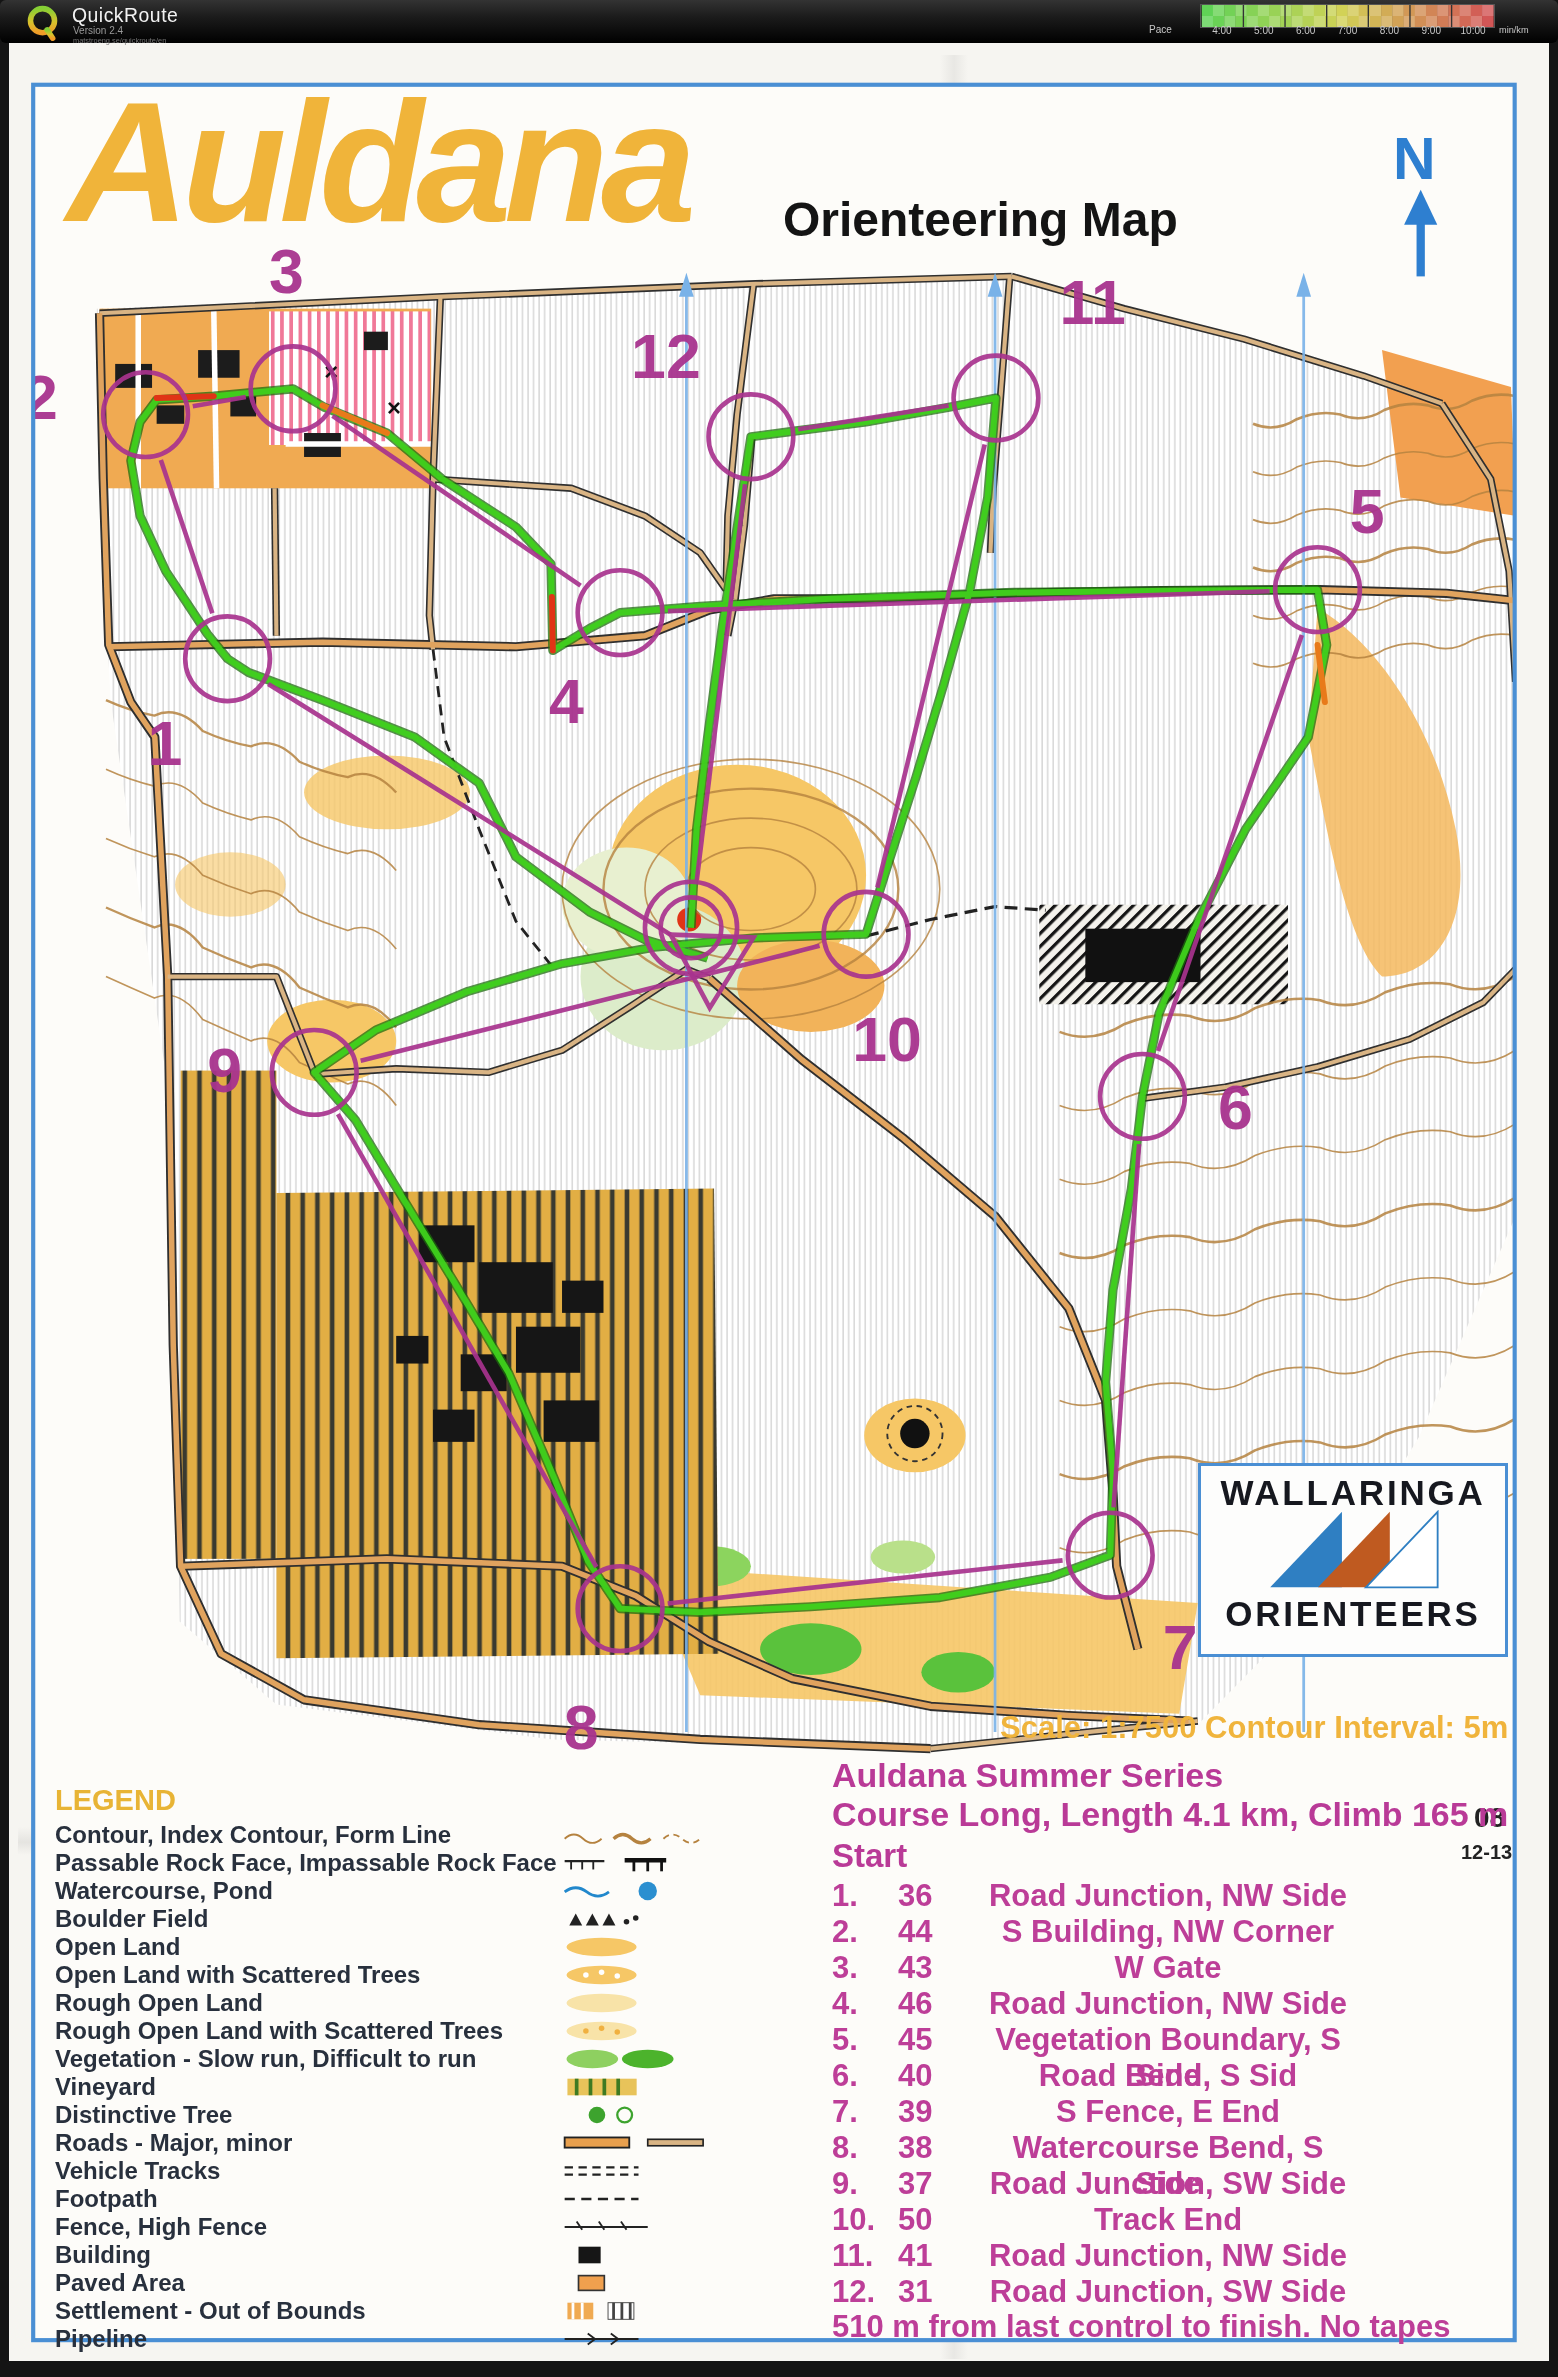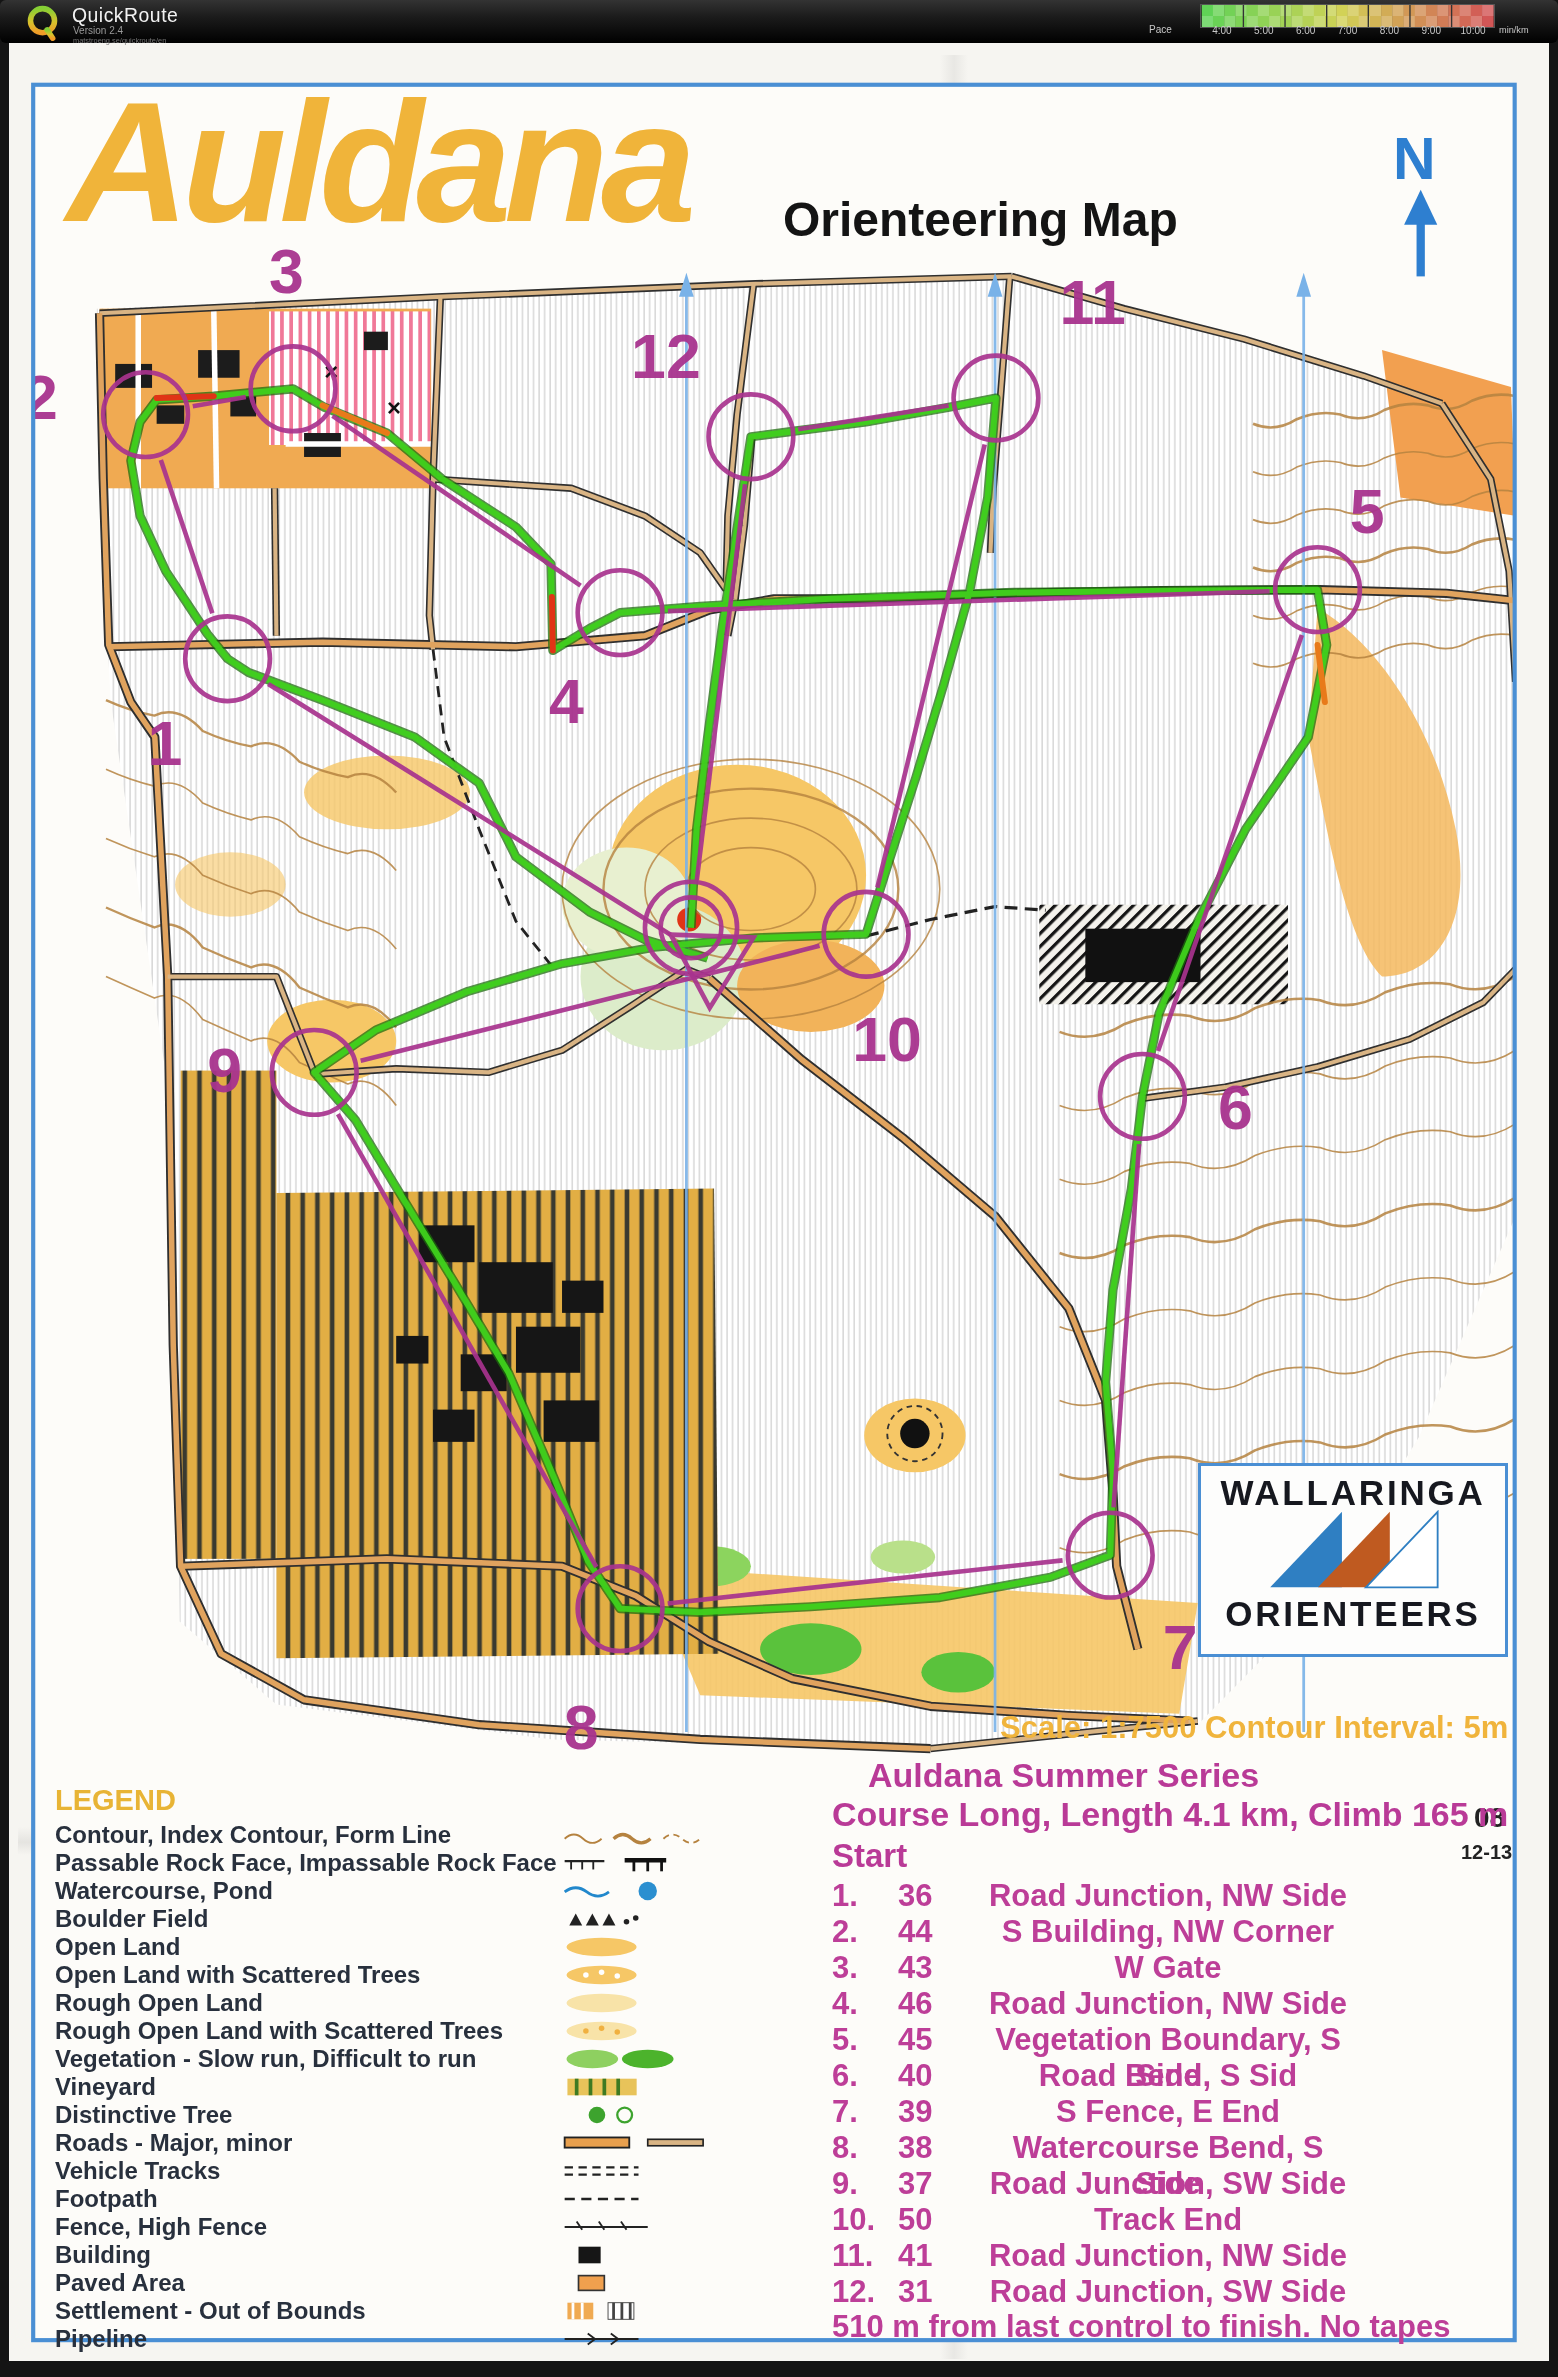--- a/index.html
+++ b/index.html
@@ -30,21 +30,21 @@
   .note1{position:absolute;left:1474px;top:1802px;color:#222;font-size:28px;font-weight:bold;}
   .note2{position:absolute;left:1461px;top:1841px;color:#222;font-size:20px;font-weight:bold;}
   
   .club{position:absolute;left:1198px;top:1463px;width:310px;height:194px;background:#fdfdfc;
         border:3.7px solid #4a8fd4;box-sizing:border-box;text-align:center;}
   .club .t{font-family:Liberation Sans, sans-serif;font-weight:bold;color:#16181f;
            font-size:35px;letter-spacing:2.8px;line-height:1;}
   .club .t1{margin-top:9.2px;} .club .t2{margin-top:1.8px;}
   
   .cd{color:#b93a97;font-weight:bold;}
-  .cd-event{position:absolute;left:832px;top:1756px;font-size:34px;margin-left:36px;}
+  .cd-event{position:absolute;left:832px;top:1756px;font-size:34px;}
   .cd-course{position:absolute;left:832px;top:1795px;font-size:34px;}
   .cd-start{position:absolute;left:832px;top:1837px;font-size:33px;font-weight:600;}
   .cd-rows{position:absolute;left:832px;top:1878px;width:516px;}
   .cd-row{height:36px;font-size:31px;font-weight:600;color:#bd3e98;display:flex;}
   .cd-row .c1{width:66px;} .cd-row .c2{width:90px;} .cd-row .c3{flex:1;text-align:center;}
   .cd-footer{position:absolute;left:832px;top:2309px;font-size:31px;font-weight:600;color:#bd3e98;}
   
   .legend-h{position:absolute;left:55px;top:1784px;color:#e8b435;font-size:29px;font-weight:bold;}
   .legend{position:absolute;left:55px;top:1821px;width:737px;}
   .lg-row{height:28px;display:flex;align-items:center;}

